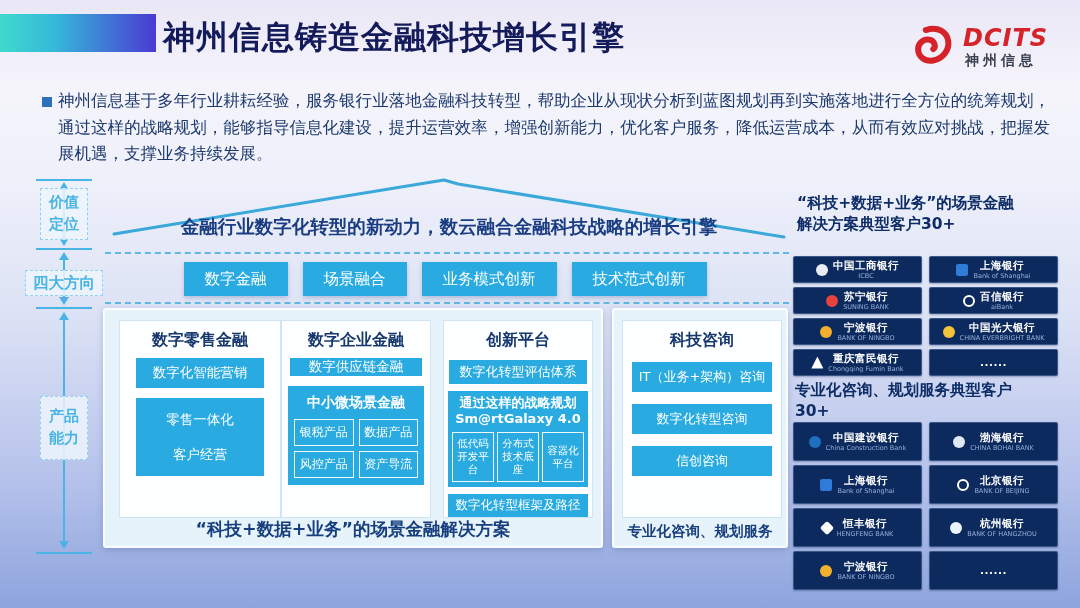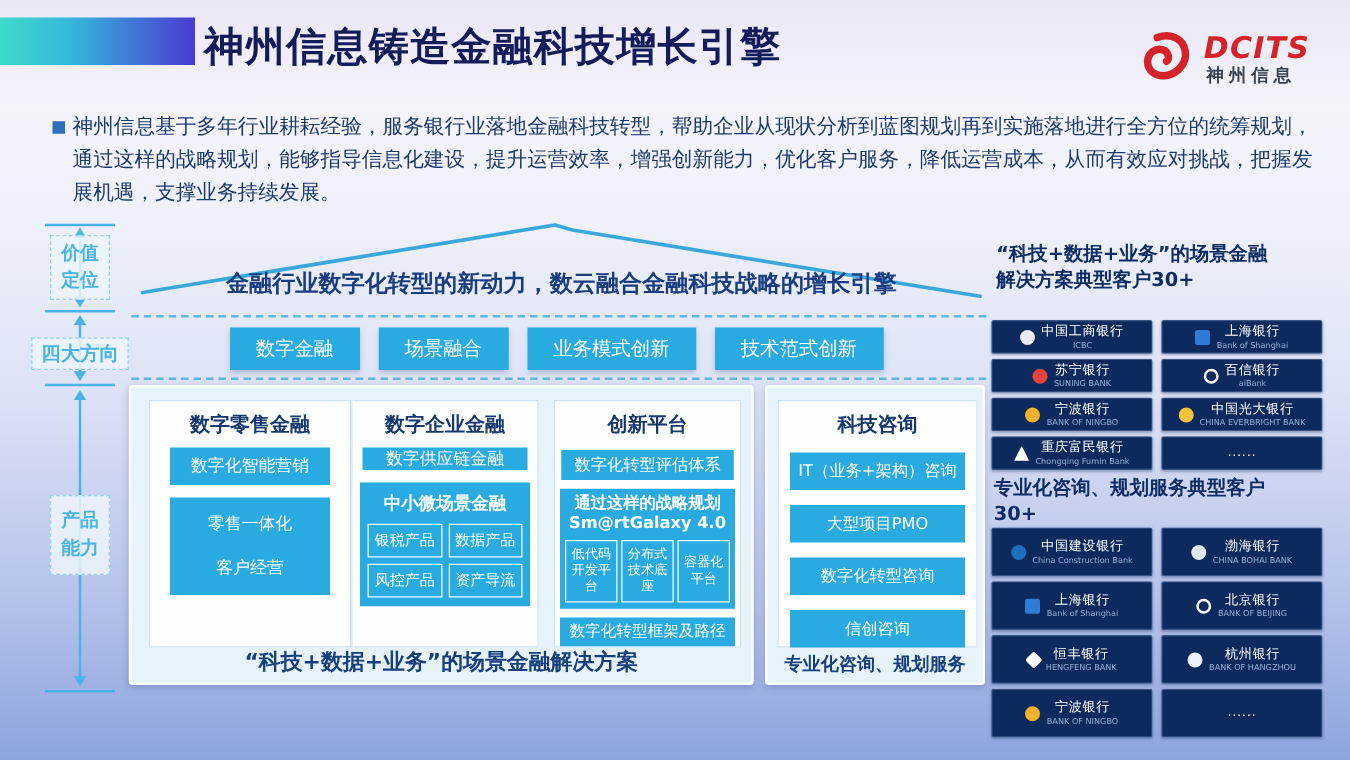--- a/index.html
+++ b/index.html
@@ -66,21 +66,21 @@
   
   .cust-hdr{position:absolute;font-size:15.5px;font-weight:bold;color:#0e2d66;line-height:21px;}
   .hdr-1{left:797px;top:193px;width:262px;}
   .hdr-2{left:795px;top:380px;width:262px;}
   .logo-grid{position:absolute;left:793px;width:265px;display:grid;grid-template-columns:129px 129px;gap:4px 7px;}
   .lg-1{top:256px;} .lg-2{top:422px;}
   .tile{height:27px;background:#0d2a5e;border:1px solid #9fbce64d;border-radius:2px;
     display:flex;align-items:center;justify-content:center;gap:5px;box-shadow:0 1px 2px rgba(30,50,100,.35);}
   .lg-2 .tile{height:39px;}
   .tile-txt{display:flex;flex-direction:column;align-items:center;line-height:1;}
-  .tile-name{font-size:10.5px;font-weight:normal;color:#ffffff;letter-spacing:.5px;white-space:nowrap;}
+  .tile-name{font-size:10.5px;font-weight:bold;color:#ffffff;letter-spacing:.5px;white-space:nowrap;}
   .tile-en{font-size:6.5px;color:#93aed8;margin-top:2px;white-space:nowrap;}
   .tile-en:empty{display:none;}
   .tile-ic{width:12px;height:12px;border-radius:50%;flex:0 0 auto;}
   .ic-icbc{background:#e9edf3;}
   .ic-bos{background:#2f7bd8;border-radius:2px;}
   .ic-aibank{background:transparent;border:2px solid #fff;}
   .ic-suning{background:#e8423c;}
   .ic-ningbo{background:#f2b02c;}
   .ic-everbright{background:#f5c33b;}
   .ic-fumin{background:#ffffff;border-radius:0;clip-path:polygon(50% 0,100% 100%,0 100%);}
@@ -194,21 +194,20 @@
     <div class="grp-caption cap-a">“科技+数据+业务”的场景金融解决方案</div>
   </div>
 
   <div class="grp grp-b">
     <div class="col-box cb-1">
       <div class="col-title">科技咨询</div>
       <div class="c4-list">
 
           <div class="blu c4-btn">IT（业务+架构）咨询</div>
 
-          <div class="blu c4-btn">大型项目PMO</div>
 
           <div class="blu c4-btn">数字化转型咨询</div>
 
           <div class="blu c4-btn">信创咨询</div>
         </div>
     </div>
     <div class="grp-caption cap-b">专业化咨询、规划服务</div>
   </div>
 
   <div class="cust-hdr hdr-1">

